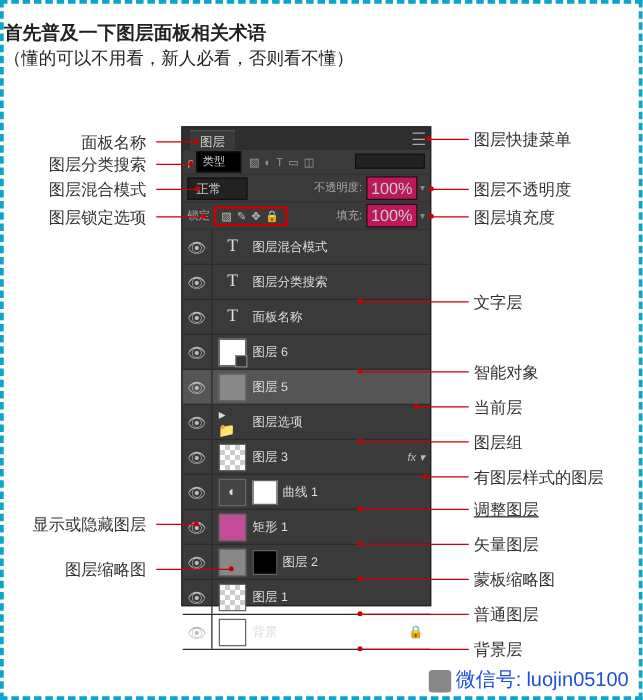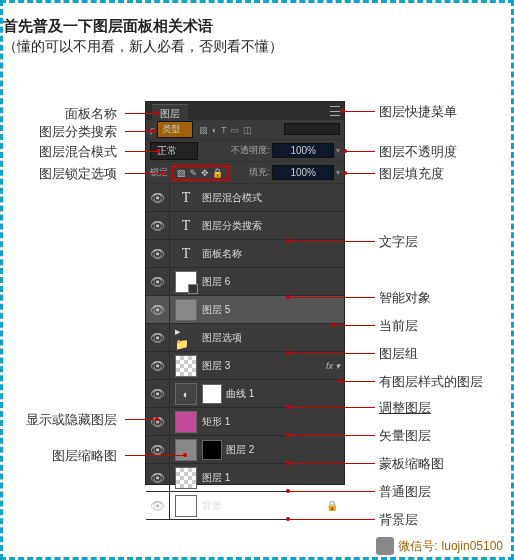--- a/index.html
+++ b/index.html
@@ -6,28 +6,28 @@
 body{font-family:"Microsoft YaHei","SimSun",sans-serif;background:#fff;width:514px;height:560px;position:relative;border:3px dashed #0aa5c8}
 .title-block{text-align:left;padding:14px 0 10px;font-size:15px;color:#222;font-weight:600}
 .title-block .sub{font-size:14px;font-weight:400;margin-top:2px}
 .panel{position:absolute;left:142px;top:98px;width:200px;height:384px;background:#3a3a3a;border:1px solid #222}
 .panel-head{height:18px;background:#2e2e2e;position:relative}
 .panel-tab{position:absolute;left:6px;top:2px;background:#3a3a3a;color:#d0d0d0;font-size:10px;padding:2px 8px;border-top:1px solid #555}
 .panel-menu{position:absolute;right:4px;top:4px;width:10px;height:10px;display:flex;flex-direction:column;justify-content:space-between}
 .panel-menu span{display:block;height:1px;background:#aaa}
 .row{display:flex;align-items:center;height:20px;padding:0 4px;border-bottom:1px solid #323232}
 .filter-row{position:relative}
-.filter-row .sel{background:#a16207;color:#ccc;font-size:9px;padding:1px 4px;min-width:36px;border:1px solid #111}
+.filter-row .sel{background:#000000;color:#ccc;font-size:9px;padding:1px 4px;min-width:36px;border:1px solid #111}
 .filter-row .icons{display:flex;gap:4px;margin-left:6px}
 .filter-row .ic{font-size:9px;color:#999}
 .filter-row .sb{position:absolute;right:4px;top:3px;width:56px;height:12px;background:#222;border:1px solid #111}
 .mode-row{height:22px}
 .mode-row .sel{background:#222;color:#ccc;font-size:10px;padding:1px 6px;min-width:48px;border:1px solid #111}
 .mode-row .lbl{color:#aaa;font-size:9px;margin-left:auto}
-.pct{background:#0f172a;color:#ccc;font-size:10px;padding:1px 17px;border:1px solid #111;margin-left:3px}
+.pct{background:#be185d;color:#ccc;font-size:13px;padding:1px 3px;border:1px solid #111;margin-left:3px}
 .arr{color:#888;font-size:8px;margin-left:2px}
 .lock-row{height:22px}
 .lock-row .lbl{color:#aaa;font-size:9px}
 .lock-box{border:2px solid #c00;display:flex;gap:4px;padding:1px 4px;margin-left:3px;align-items:center}
 .lock-box .li{font-size:9px;color:#bbb}
 .lock-row .flbl{color:#aaa;font-size:9px;margin-left:auto}
 .layers{overflow:hidden}
 .layer{display:flex;align-items:center;height:28px;border-bottom:1px solid #2b2b2b}
 .layer.sel{background:#555}
 .eye{width:24px;text-align:center;color:#bbb;font-size:12px;border-right:1px solid #2b2b2b;height:100%;display:flex;align-items:center;justify-content:center}
@@ -44,21 +44,21 @@
 .lock-ic{color:#999;font-size:10px;margin-right:5px}
 .fx{color:#bbb;font-size:9px;font-style:italic;margin-right:4px}
 .mask-thumb{width:20px;height:20px;background:#fff;border:1px solid #666;margin-right:4px}
 .mask-thumb.bk{background:#000}
 .callout{position:absolute;font-size:13px;color:#333}
 .callout.left{text-align:right}
 .line{position:absolute;background:#c00;height:1px}
 .line:after{content:'';position:absolute;width:4px;height:4px;background:#c00;border-radius:50%}
 .line.l:after{right:-2px;top:-2px}
 .line.r:after{left:-2px;top:-2px}
-.footer{position:absolute;bottom:2px;right:8px;font-size:12px;color:#a16207;display:flex;align-items:center;gap:4px}
+.footer{position:absolute;bottom:2px;right:8px;font-size:16px;color:#1d4ed8;display:flex;align-items:center;gap:4px}
 .footer .wx{width:18px;height:18px;background:#888;border-radius:3px}
 </style>
 </head>
 <body>
 
 <div class="title-block">
   <div>首先普及一下图层面板相关术语</div>
   <div class="sub">（懂的可以不用看，新人必看，否则看不懂）</div>
 </div>
 

